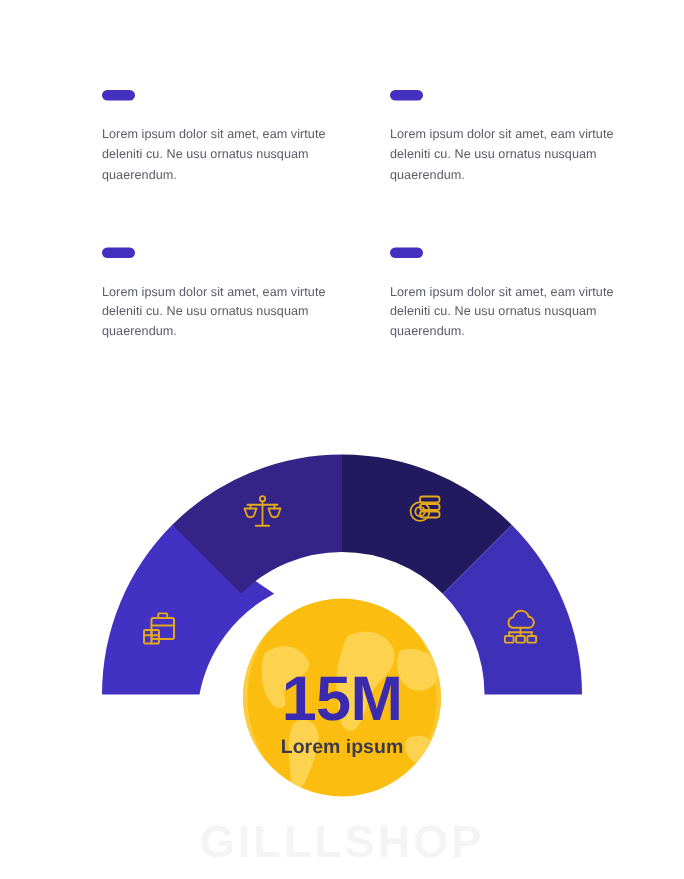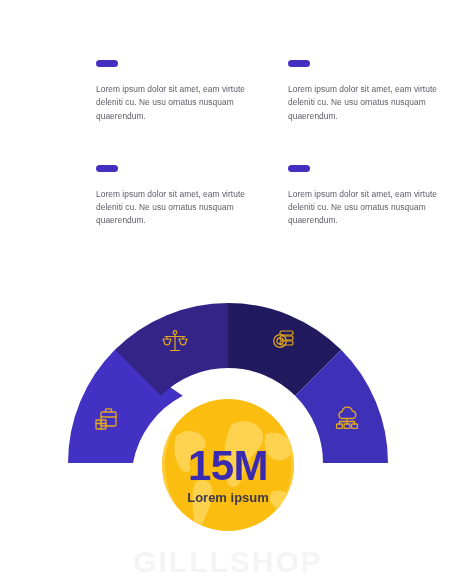--- a/index.html
+++ b/index.html
@@ -24,21 +24,20 @@
     height: 255px;
     display: grid;
     grid-template-columns: 1fr 1fr;
     grid-template-rows: 1fr 1fr;
     column-gap: 0px;
     row-gap: 0px;
   }
   .text-block {
     padding: 0;
     position: relative;
-    margin-left: 28px;
   }
   .tb-inner {
     position: absolute;
   }
   .text-grid > .text-block:nth-child(1) .tb-inner { left: 68px;  top: 60px; }
   .text-grid > .text-block:nth-child(2) .tb-inner { left: 32px;  top: 60px; }
   .text-grid > .text-block:nth-child(3) .tb-inner { left: 68px;  top: 37px; }
   .text-grid > .text-block:nth-child(4) .tb-inner { left: 32px;  top: 37px; }
 
   .pill {

